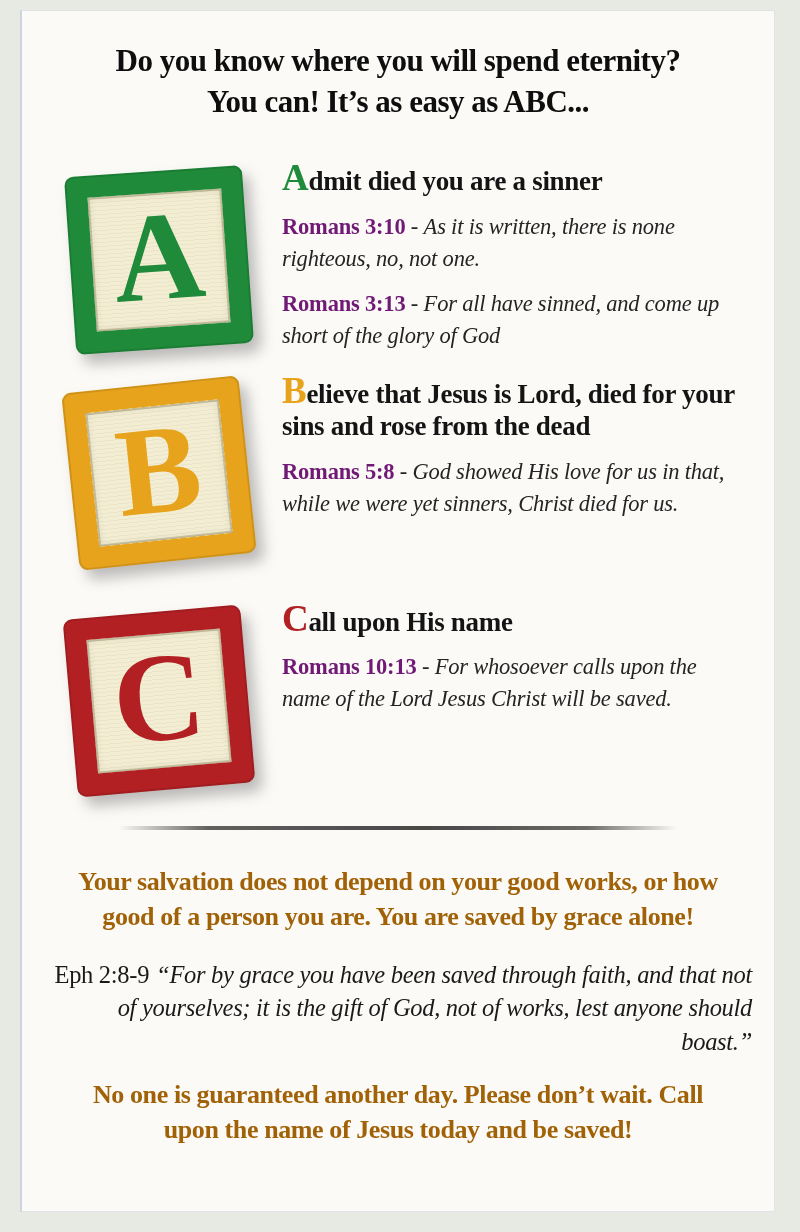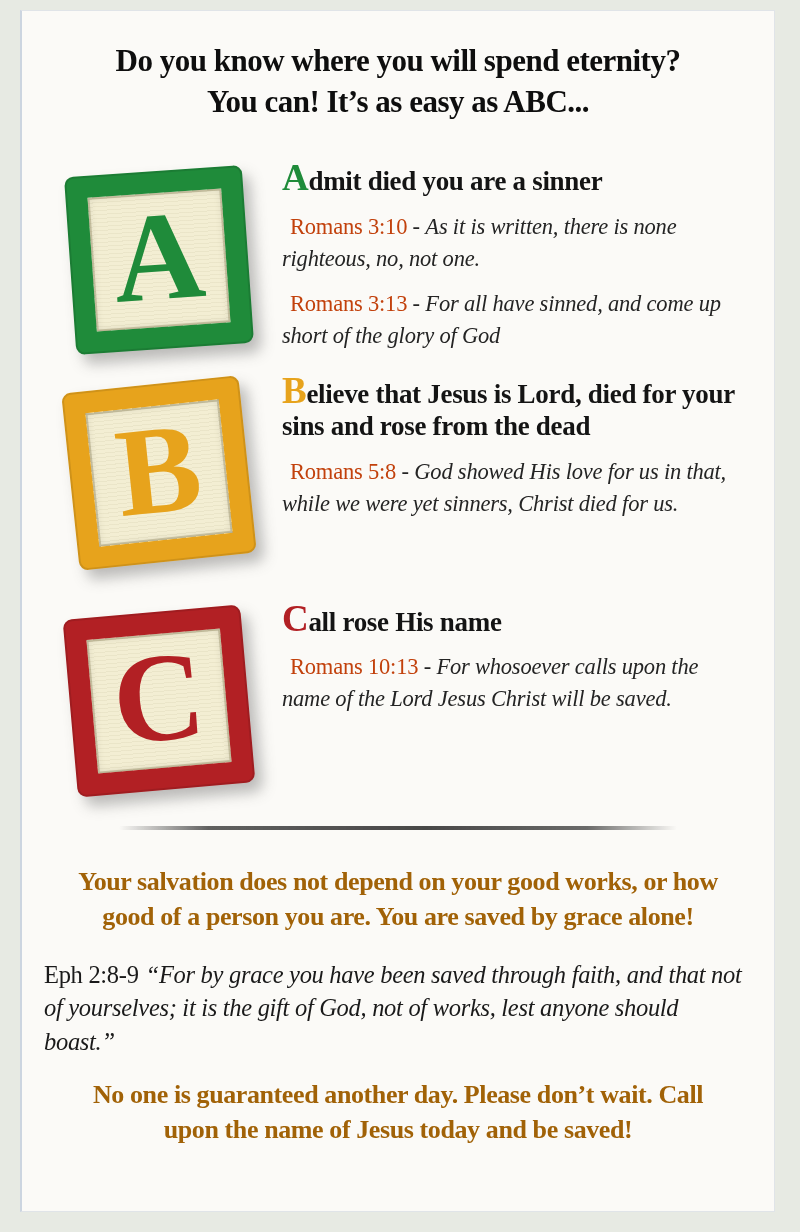--- a/index.html
+++ b/index.html
@@ -54,36 +54,36 @@
   .content{flex:1;min-width:0;padding-right:2px;}
   .sec-heading{
     margin:0;font-size:27px;font-weight:bold;line-height:1.22;
     color:#141414;letter-spacing:-0.3px;
   }
   .sec-initial{font-size:37px;line-height:0;color:var(--c);}
   .verse{
     margin:13px 0 0 0;
     font-size:22.5px;line-height:1.42;color:#242424;letter-spacing:-0.2px;
   }
-  .verse .ref{font-weight:normal;font-style:normal;color:#c2410c;margin-left:8px;}
+  .verse .ref{font-weight:bold;font-style:normal;color:#701a75;}
   .verse .vtext{font-style:italic;}
   .divider{
     width:558px;height:4px;margin:36px auto 0 auto;border-radius:2px;
     background:linear-gradient(to right, rgba(40,40,40,0) 0%, rgba(45,45,45,0.75) 16%, rgba(40,40,40,0.85) 55%, rgba(45,45,45,0.7) 84%, rgba(40,40,40,0) 100%);
     filter:blur(0.4px);
   }
   .foot-bold{
     margin:34px auto 0 auto;max-width:668px;
     text-align:center;font-weight:bold;font-size:26px;line-height:1.35;
     color:#a16207;letter-spacing:-0.4px;
   }
   .foot-bold.last{margin-top:18px;}
   .eph{
     margin:24px auto 0 auto;max-width:708px;
-    text-align:left;font-size:24.5px;line-height:1.38;color:#1a1a1a;letter-spacing:-0.3px;
+    text-align:right;font-size:24.5px;line-height:1.38;color:#1a1a1a;letter-spacing:-0.3px;
   }
   .eph .eph-ref{font-style:normal;margin-right:7px;}
   .eph .eph-quote{font-style:italic;}
 </style>
 </head>
 <body>
 
 <div class="canvas">
   <div class="card">
 
@@ -123,21 +123,21 @@
 
     <section class="row" data-section="2" style="--c: #b22024;">
       <div class="block-col">
         <div class="block">
           <div class="block-inner">
             <span class="block-letter">C</span>
           </div>
         </div>
       </div>
       <div class="content">
-        <h2 class="sec-heading"><span class="sec-initial">C</span><span>all rose His name</span></h2>
+        <h2 class="sec-heading"><span class="sec-initial">C</span><span>all upon His name</span></h2>
         <p class="verse"><span class="ref">Romans 10:13</span><span> - </span><span class="vtext">For whosoever calls upon the name of the Lord Jesus Christ will be saved.</span></p>
       </div>
     </section>
 
     <div class="divider"></div>
 
     <p class="foot-bold">Your salvation does not depend on your good works, or how good of a person you are. You are saved by grace alone!</p>
 
     <p class="eph"><span class="eph-ref">Eph 2:8-9</span><span class="eph-quote">“For by grace you have been saved through faith, and that not of yourselves; it is the gift of God, not of works, lest anyone should boast.”</span></p>
 

